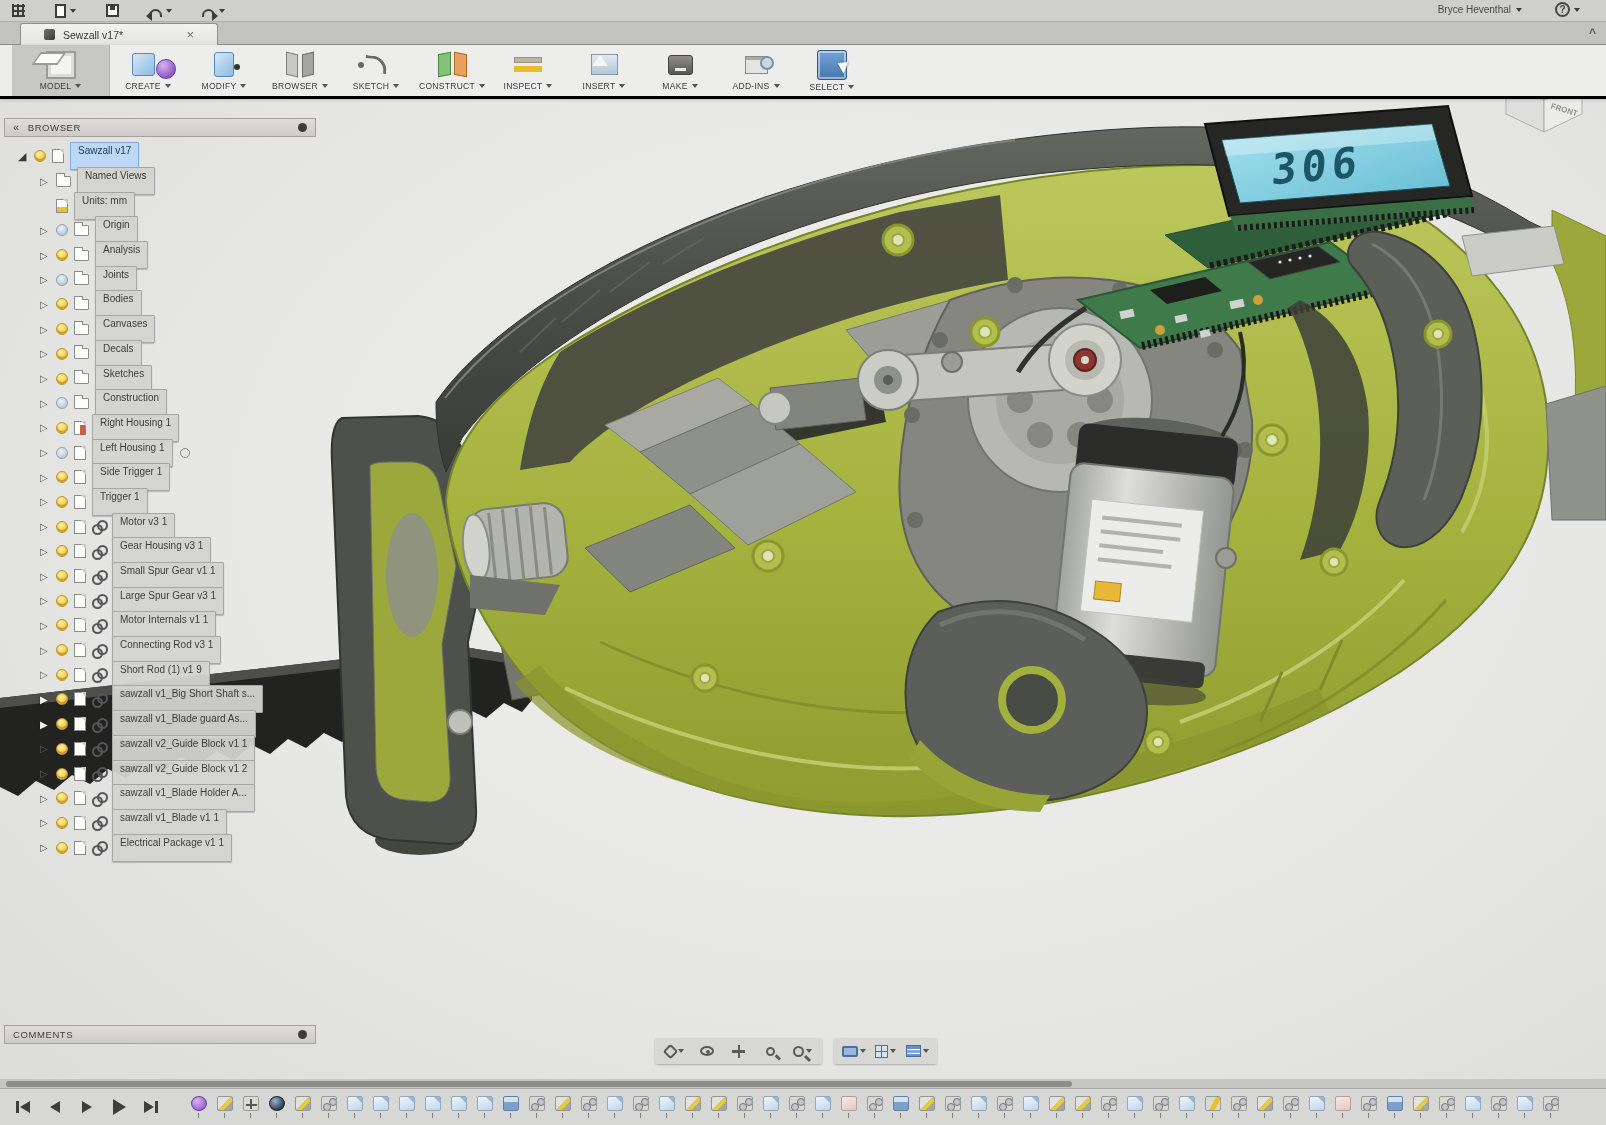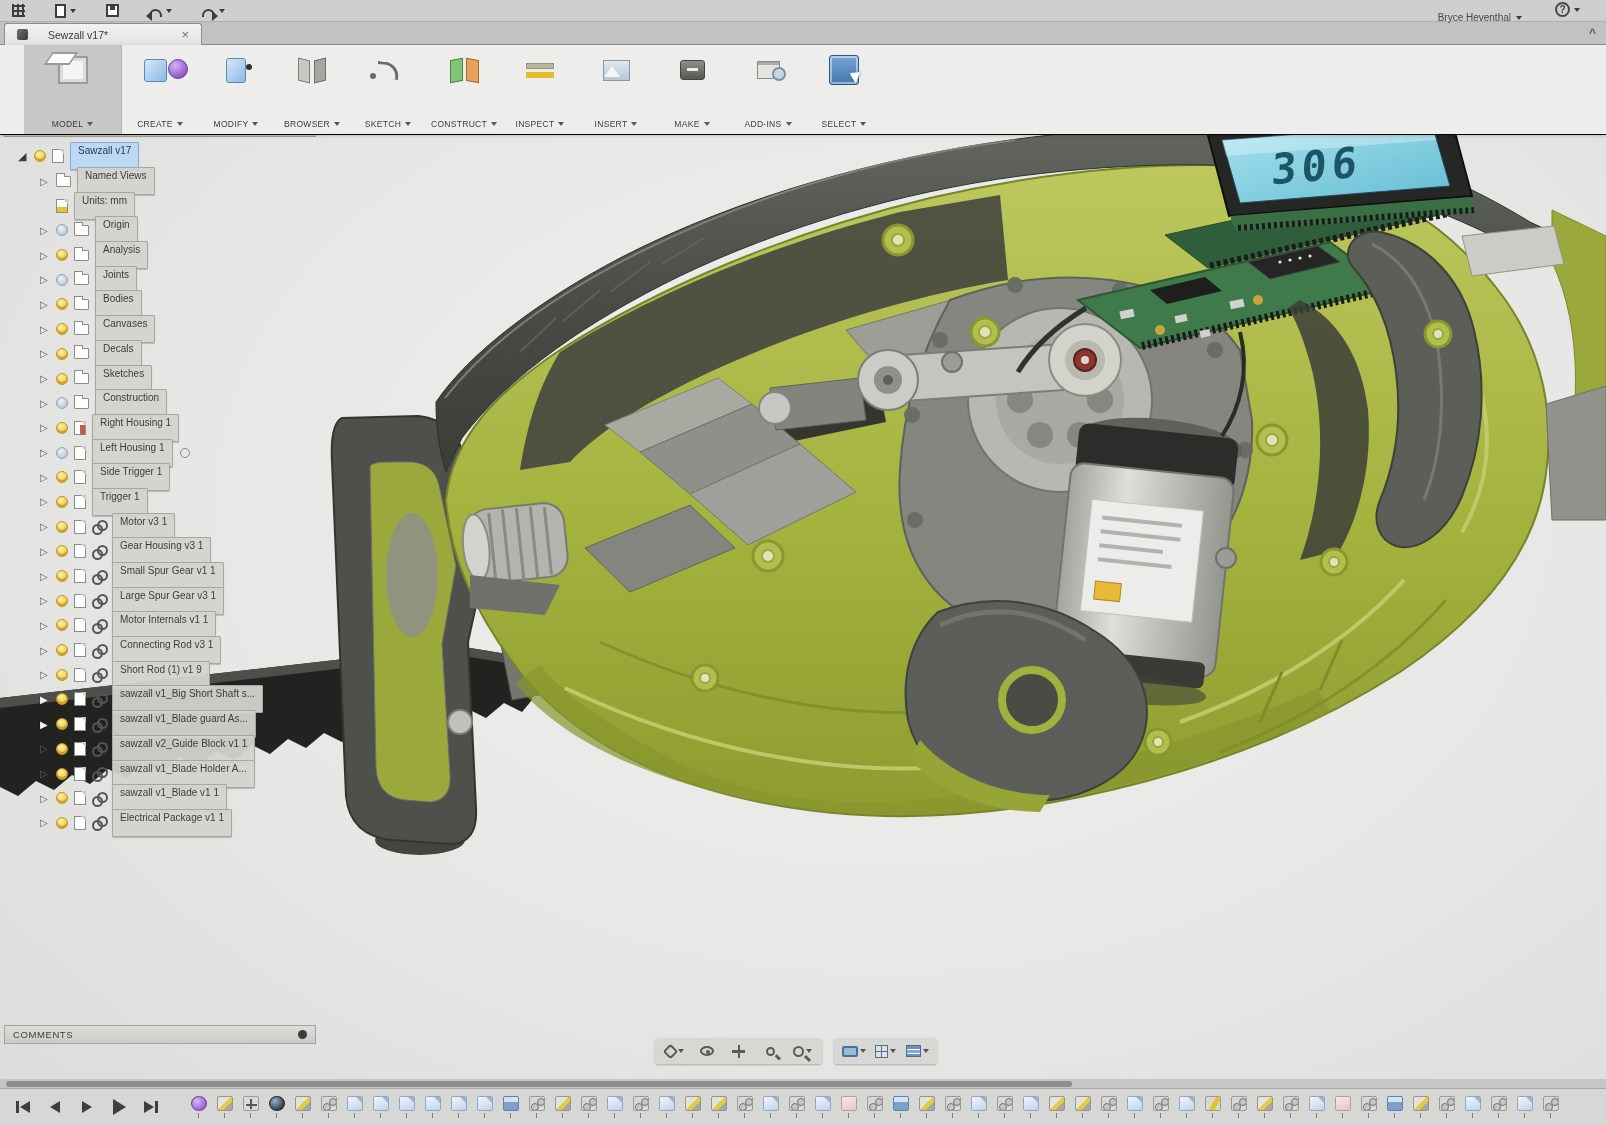--- a/index.html
+++ b/index.html
@@ -11,33 +11,33 @@
   .appbar{position:absolute;left:0;top:0;right:0;height:22px;background:#cfcfcd;border-bottom:1px solid #aeaeac;display:flex;align-items:center;gap:30px;padding-left:12px;z-index:40}
   .ab-ic{display:inline-flex;align-items:center;gap:4px}
   .ab-grid{width:13px;height:13px;background-image:repeating-linear-gradient(0deg,#3c3c3a 0 2px,transparent 2px 5px),repeating-linear-gradient(90deg,#3c3c3a 0 2px,transparent 2px 5px)}
   .ab-file{width:11px;height:14px;background:#fbfbf9;border:2px solid #3c3c3a}
   .ab-save{width:13px;height:13px;border:2px solid #3c3c3a;background:#fbfbf9;position:relative}
   .ab-save::before{content:"";position:absolute;left:2px;top:0;width:5px;height:4px;background:#3c3c3a}
   .ab-undo,.ab-redo{width:13px;height:8px;border:2px solid #3c3c3a;border-bottom:none;border-radius:8px 8px 0 0;position:relative;margin-top:4px}
   .ab-undo::before{content:"";position:absolute;left:-5px;bottom:-4px;border-top:5px solid transparent;border-bottom:5px solid transparent;border-right:6px solid #3c3c3a}
   .ab-redo::before{content:"";position:absolute;right:-5px;bottom:-4px;border-top:5px solid transparent;border-bottom:5px solid transparent;border-left:6px solid #3c3c3a}
   .caret-sm{width:0;height:0;border-left:3.5px solid transparent;border-right:3.5px solid transparent;border-top:4px solid #3c3c3a}
-  .user-chip{position:absolute;right:84px;top:12px;font-size:10px;color:#47474a;display:flex;align-items:center;gap:5px;z-index:41}
+  .user-chip{position:absolute;right:84px;top:4px;font-size:10px;color:#47474a;display:flex;align-items:center;gap:5px;z-index:41}
   .help-chip{position:absolute;right:26px;top:2px;display:flex;align-items:center;gap:4px;z-index:41}
   .help-circle{width:15px;height:15px;border-radius:50%;border:2px solid #47474a;color:#47474a;font-size:10px;font-weight:bold;display:flex;align-items:center;justify-content:center}
 
   
   .tabstrip{position:absolute;left:0;top:22px;right:0;height:23px;background:#c2c2c0;border-bottom:1px solid #909090;z-index:40}
-  .doc-tab{position:absolute;left:4px;top:1px;height:22px;width:198px;display:flex;align-items:center;gap:20px;padding:0 12px;background:linear-gradient(#f2f2f0,#e3e3e1);border:1px solid #8e8e8c;border-bottom:none;border-radius:3px 3px 0 0;font-size:10.5px;color:#3a3a38}
+  .doc-tab{position:absolute;left:20px;top:1px;height:22px;width:198px;display:flex;align-items:center;gap:8px;padding:0 23px;background:linear-gradient(#f2f2f0,#e3e3e1);border:1px solid #8e8e8c;border-bottom:none;border-radius:3px 3px 0 0;font-size:10.5px;color:#3a3a38}
   .tab-cube{width:11px;height:11px;border-radius:2px;background:linear-gradient(135deg,#72726e,#38383a)}
   .tab-close{margin-left:auto;color:#6e6e6c;font-size:13px;line-height:10px}
   .collapse-chev{position:absolute;right:10px;top:4px;font-size:12px;font-weight:bold;color:#5c5c5a}
 
   
-  .ribbon{position:absolute;left:0;top:45px;right:0;height:90px;background:#ededeb;border-bottom:1px solid #000000;box-shadow:0 1px 3px rgba(0,0,0,.18);display:flex;align-items:stretch;padding-left:24px;z-index:40}
+  .ribbon{position:absolute;left:0;top:45px;right:0;height:54px;background:#ededeb;border-bottom:3px solid #000000;box-shadow:0 1px 3px rgba(0,0,0,.18);display:flex;align-items:stretch;padding-left:12px;z-index:40}
   .ribbon-group{width:76px;display:flex;flex-direction:column;align-items:center;justify-content:flex-start;padding-top:5px;gap:2px;cursor:default}
   .ribbon-group.active{width:98px;background:#c7c7c5;border-right:1px solid #b2b2b0}
   .ribbon-label-row{display:flex;align-items:center;gap:4px;margin-top:auto;margin-bottom:5px}
   .ribbon-label{font-size:8.5px;color:#3a3a38;letter-spacing:.3px}
   .caret{width:0;height:0;border-left:3px solid transparent;border-right:3px solid transparent;border-top:4px solid #555}
   .ri{height:40px;width:100%;display:flex;align-items:center;justify-content:center;position:relative}
   .ri::before,.ri::after{content:""}
   .ri-model::before{width:26px;height:24px;background:#f4f4f2;border:2px solid #9a9a98;box-shadow:inset 0 0 0 3px #dcdcda}
   .ri-model::after{position:absolute;top:2px;left:24px;width:22px;height:9px;background:#fbfbf9;border:2px solid #9a9a98;transform:skewX(-35deg)}
   .ri-create::before{width:21px;height:21px;background:linear-gradient(135deg,#d6e8f8,#8cbae4);border:1px solid #5a88b8;border-radius:3px;margin-right:10px}
@@ -641,20 +641,27 @@
         <span class="bulb on"></span>
         <span class="nicon doc"></span>
         <span class="linkicon"></span>
         <span class="chip">sawzall v2_Guide Block v1 1</span>
       </div>
       <div class="tree-row">
         <span class="disc closed"></span>
         <span class="bulb on"></span>
         <span class="nicon doc"></span>
         <span class="linkicon"></span>
+        <span class="chip">sawzall v2_Guide Block v1 2</span>
+      </div>
+      <div class="tree-row">
+        <span class="disc closed"></span>
+        <span class="bulb on"></span>
+        <span class="nicon doc"></span>
+        <span class="linkicon"></span>
         <span class="chip">sawzall v1_Blade Holder A...</span>
       </div>
       <div class="tree-row">
         <span class="disc closed"></span>
         <span class="bulb on"></span>
         <span class="nicon doc"></span>
         <span class="linkicon"></span>
         <span class="chip">sawzall v1_Blade v1 1</span>
       </div>
       <div class="tree-row">

